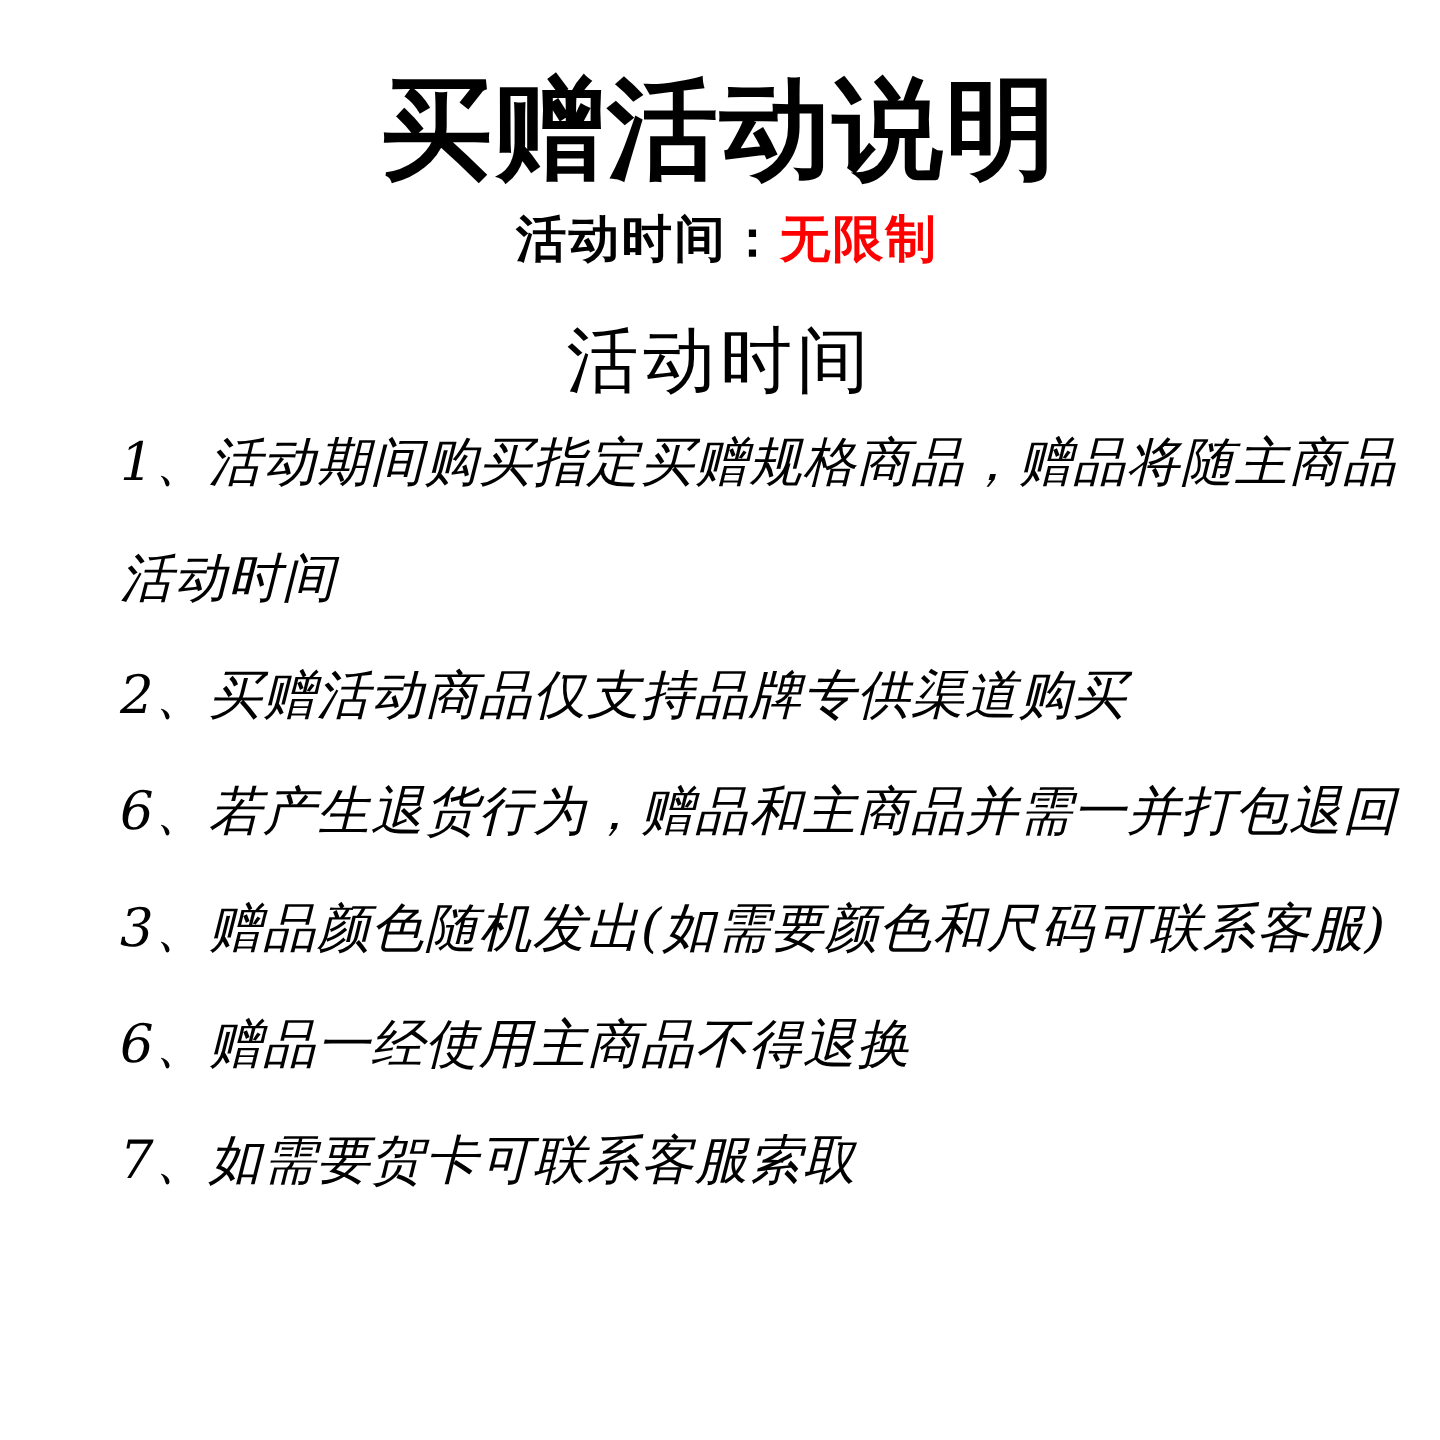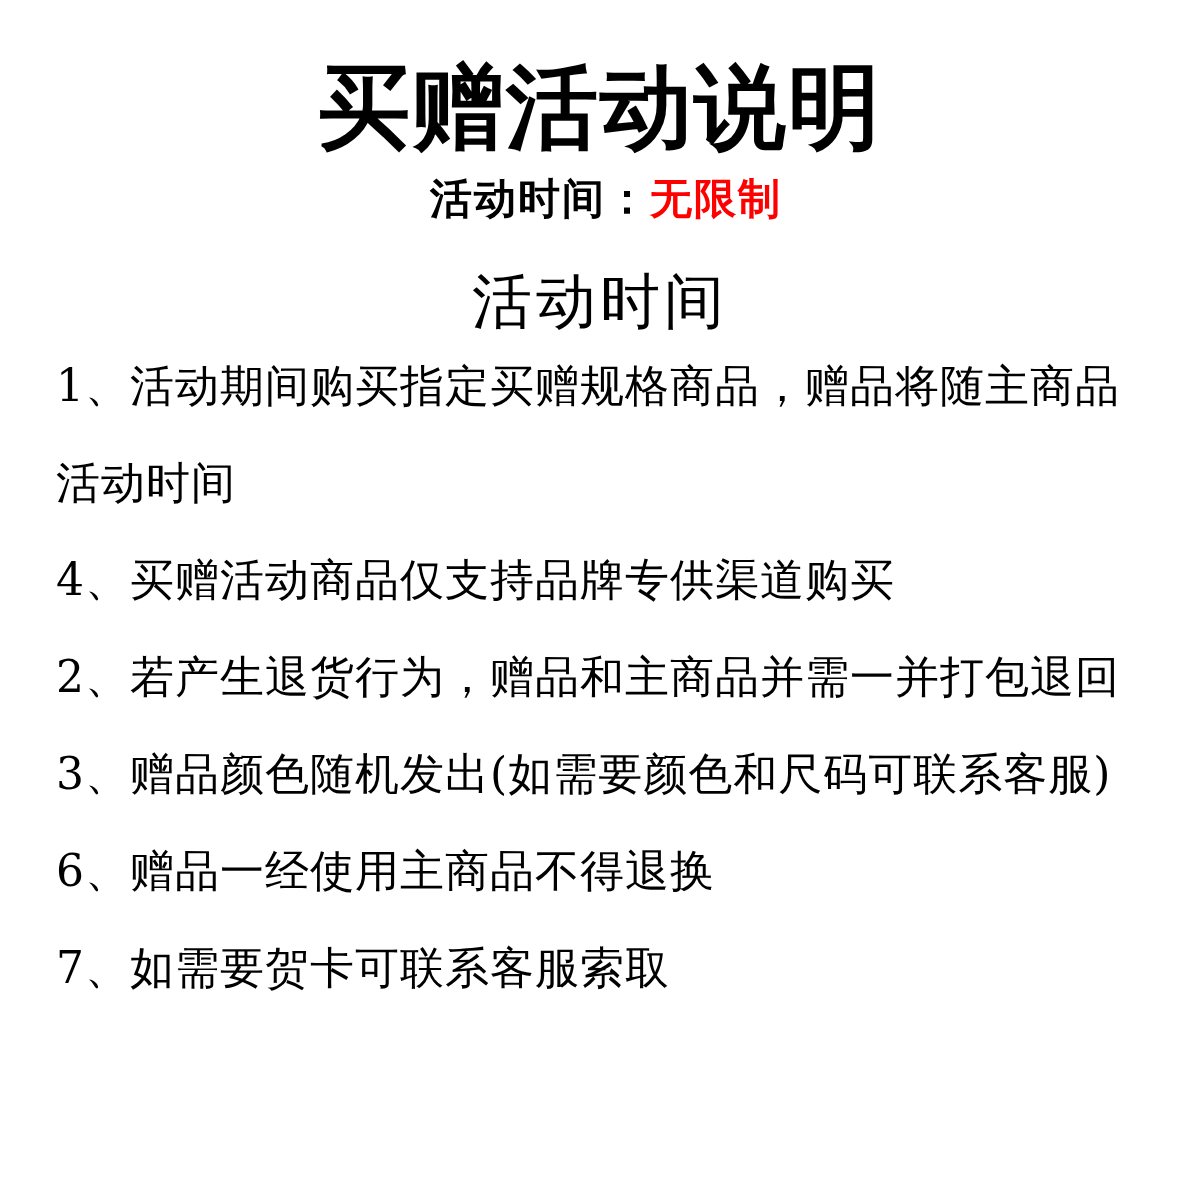--- a/index.html
+++ b/index.html
@@ -42,21 +42,22 @@
     margin: 40px 0 0 0;
     text-align: center;
     font-size: 60px;
     line-height: 72px;
     font-weight: normal;
     letter-spacing: 4px;
     white-space: nowrap;
   }
   .rules {
     margin-top: 0;
-    padding: 0 80px 0 56px;
+    padding: 0 80px 0 100px;
+    font-style: italic;
   }
   .rule-line {
     height: 97px;
     line-height: 97px;
     font-size: 44px;
     letter-spacing: 1px;
     white-space: nowrap;
     font-weight: normal;
   }
 </style>
@@ -69,20 +70,20 @@
 
   <div class="subtitle">
     <span>活动时间：</span><span class="red" style="color: rgb(255, 0, 0);">无限制</span>
   </div>
 
   <h2 class="heading">活动时间</h2>
 
   <div class="rules">
     <div class="rule-line">1、活动期间购买指定买赠规格商品，赠品将随主商品</div>
     <div class="rule-line">活动时间</div>
-    <div class="rule-line">4、买赠活动商品仅支持品牌专供渠道购买</div>
-    <div class="rule-line">2、若产生退货行为，赠品和主商品并需一并打包退回</div>
+    <div class="rule-line">2、买赠活动商品仅支持品牌专供渠道购买</div>
+    <div class="rule-line">6、若产生退货行为，赠品和主商品并需一并打包退回</div>
     <div class="rule-line">3、赠品颜色随机发出(如需要颜色和尺码可联系客服)</div>
     <div class="rule-line">6、赠品一经使用主商品不得退换</div>
     <div class="rule-line">7、如需要贺卡可联系客服索取</div>
   </div>
 
 </div>
 
 </body></html>

